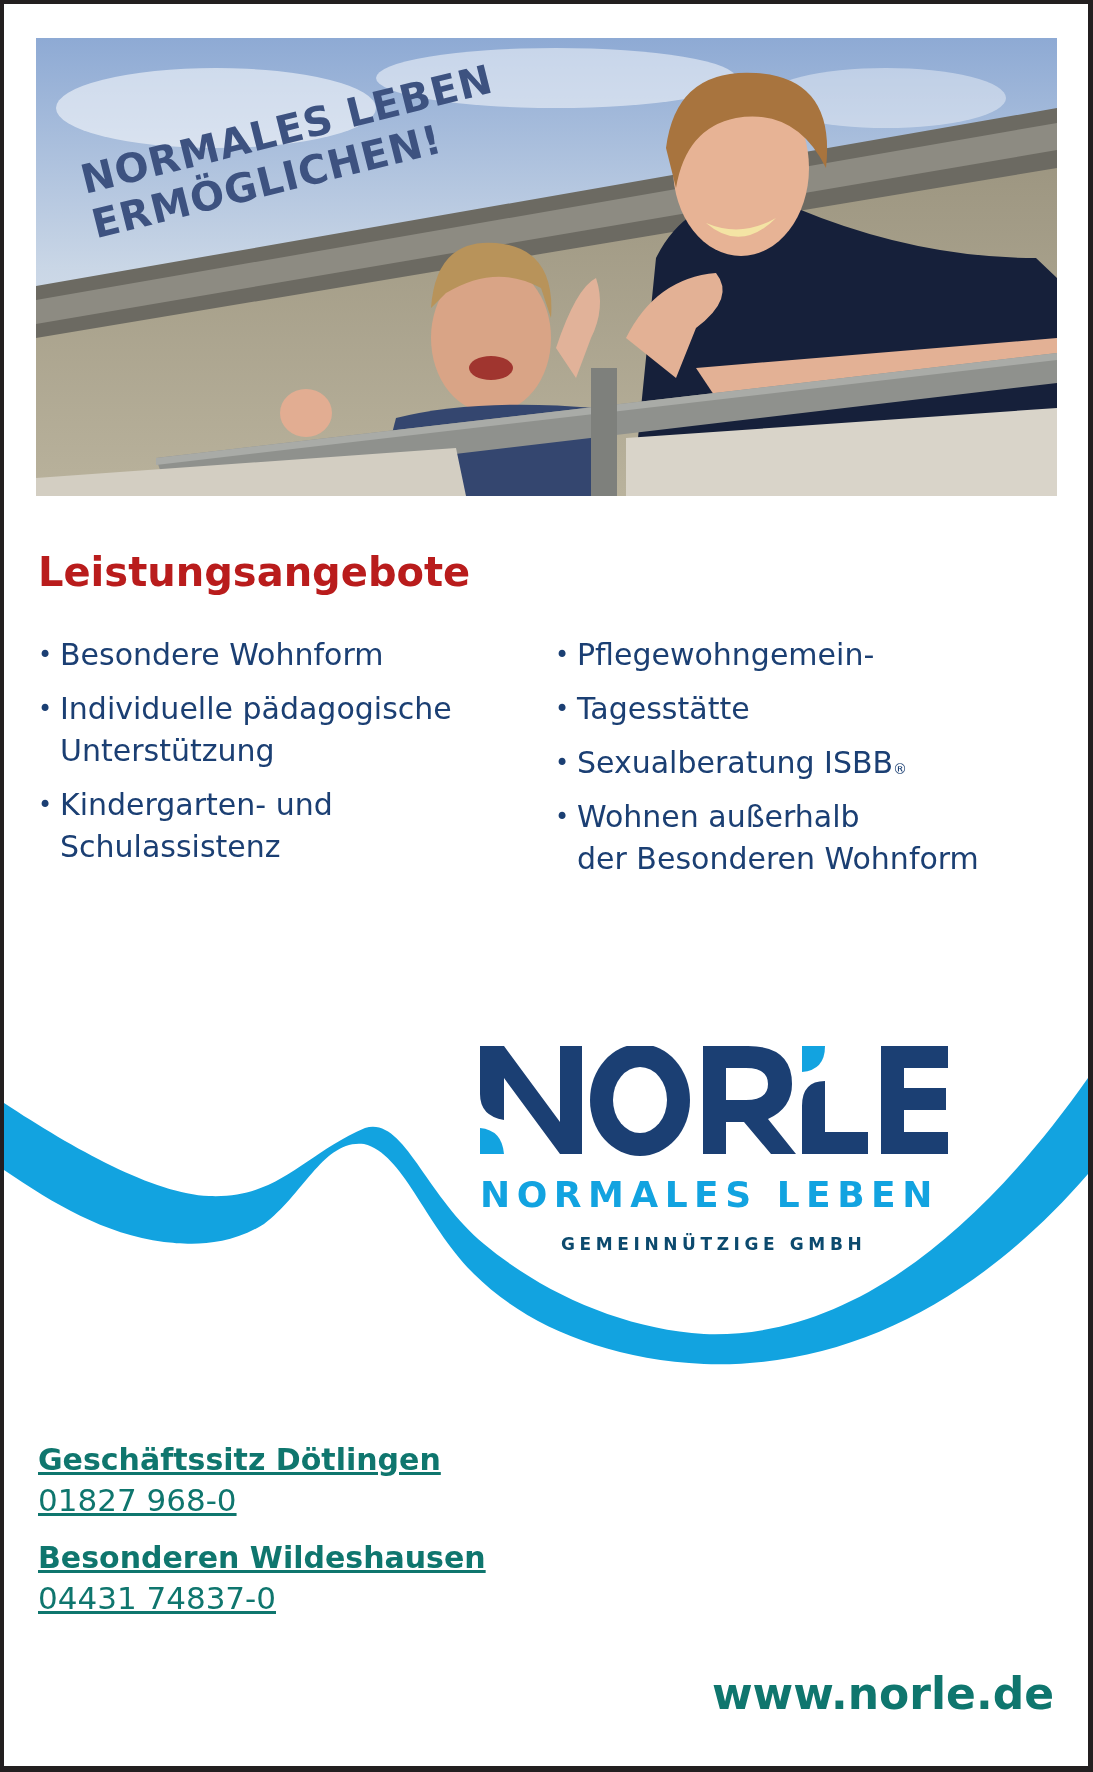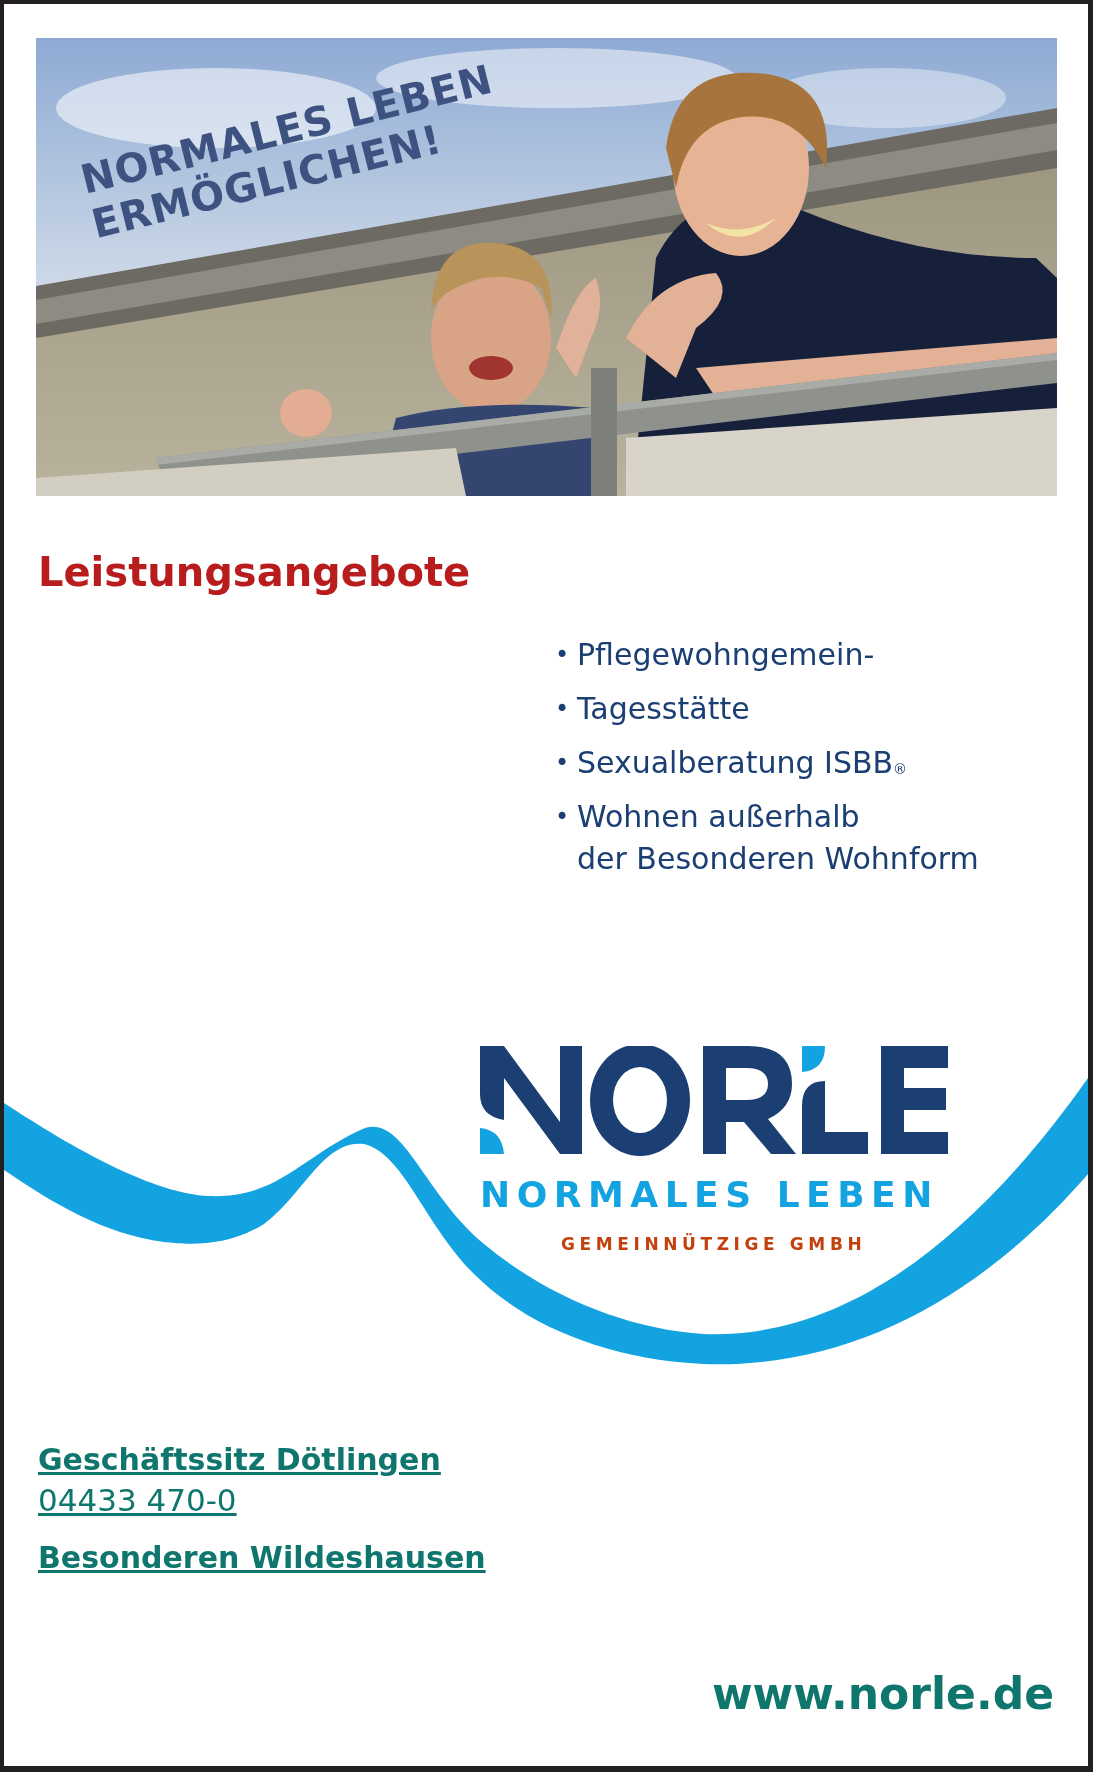--- a/index.html
+++ b/index.html
@@ -15,21 +15,21 @@
   .col { position: absolute; top: 630px; color: #1b3f73; font-size: 30px; line-height: 42px; font-family: "DejaVu Sans", sans-serif; }
   .col.left { left: 34px; width: 480px; }
   .col.right { left: 551px; width: 520px; }
   .col .item { position: relative; padding-left: 22px; margin-bottom: 12px; }
   .col .item::before { content: "•"; position: absolute; left: 0; top: 0; font-size: 24px; }
   .col .item sup { font-size: 14px; vertical-align: top; position: relative; top: 6px; }
   .wave { position: absolute; left: 0; top: 0; }
   .logo { position: absolute; left: 476px; top: 1042px; width: 480px; height: 220px; }
   .logo-word { position: absolute; left: 0; top: 0; }
   .logo-sub { position: absolute; left: 0; top: 128px; width: 472px; color: #12a3e0; font-weight: bold; font-size: 36px; letter-spacing: 6.5px; font-family: "DejaVu Sans", sans-serif; white-space: nowrap; }
-  .logo-sub2 { position: absolute; left: 81px; top: 188px; color: #c2410c; font-weight: bold; font-size: 17px; letter-spacing: 4.6px; font-family: "DejaVu Sans", sans-serif; white-space: nowrap; }
+  .logo-sub2 { position: absolute; left: 81px; top: 188px; color: #0c4a6e; font-weight: bold; font-size: 17px; letter-spacing: 4.6px; font-family: "DejaVu Sans", sans-serif; white-space: nowrap; }
   .contacts { position: absolute; left: 34px; top: 1436px; color: #0f766e; font-family: "DejaVu Sans", sans-serif; text-decoration: underline; }
   .contacts .loc { font-weight: bold; font-size: 30px; line-height: 40px; }
   .contacts .phone { font-size: 31px; line-height: 40px; margin-bottom: 18px; font-family: "DejaVu Sans", sans-serif; font-weight: normal; }
   .url { position: absolute; right: 34px; top: 1664px; color: #0f766e; font-weight: bold; font-size: 44px; font-family: "DejaVu Sans", sans-serif; letter-spacing: 0px; }
 </style>
 </head>
 <body>
 
 <div class="page">
 
@@ -81,20 +81,33 @@
       <polygon points="0,458 0,440 420,410 430,458" fill="#d3cec2"></polygon>
     </svg>
     <div class="headline">
       <div>NORMALES LEBEN</div>
       <div>ERMÖGLICHEN!</div>
     </div>
   </div>
 
   <div class="section-title">Leistungsangebote</div>
 
+  <div class="col left">
+    <div class="item">
+      <div>Besondere Wohnform</div>
+    </div>
+    <div class="item">
+      <div>Individuelle pädagogische</div>
+      <div>Unterstützung</div>
+    </div>
+    <div class="item">
+      <div>Kindergarten- und</div>
+      <div>Schulassistenz</div>
+    </div>
+  </div>
 
   <div class="col right">
     <div class="item">
       <div>Pflegewohngemein-</div>
     </div>
     <div class="item">
       <div>Tagesstätte</div>
     </div>
     <div class="item">
       <div><span>Sexualberatung ISBB</span><sup>®</sup></div>
@@ -138,21 +151,22 @@
 
       <path d="M401,0 L468,0 L468,22 L424,22 L424,42 L466,42 L466,64 L424,64 L424,86 L468,86 L468,108 L401,108 Z" fill="#1b3f73"></path>
     </svg>
     <div class="logo-sub">NORMALES LEBEN</div>
     <div class="logo-sub2">GEMEINNÜTZIGE GMBH</div>
   </div>
 
   <div class="contacts">
     <div>
       <div class="loc">Geschäftssitz Dötlingen</div>
-      <div class="phone">04433 470-0</div>
+      <div class="phone">01827 968-0</div>
     </div>
     <div>
       <div class="loc">Besonderen Wildeshausen</div>
+      <div class="phone">04431 74837-0</div>
     </div>
   </div>
 
   <div class="url">www.norle.de</div>
 </div>
 
 </body></html>

